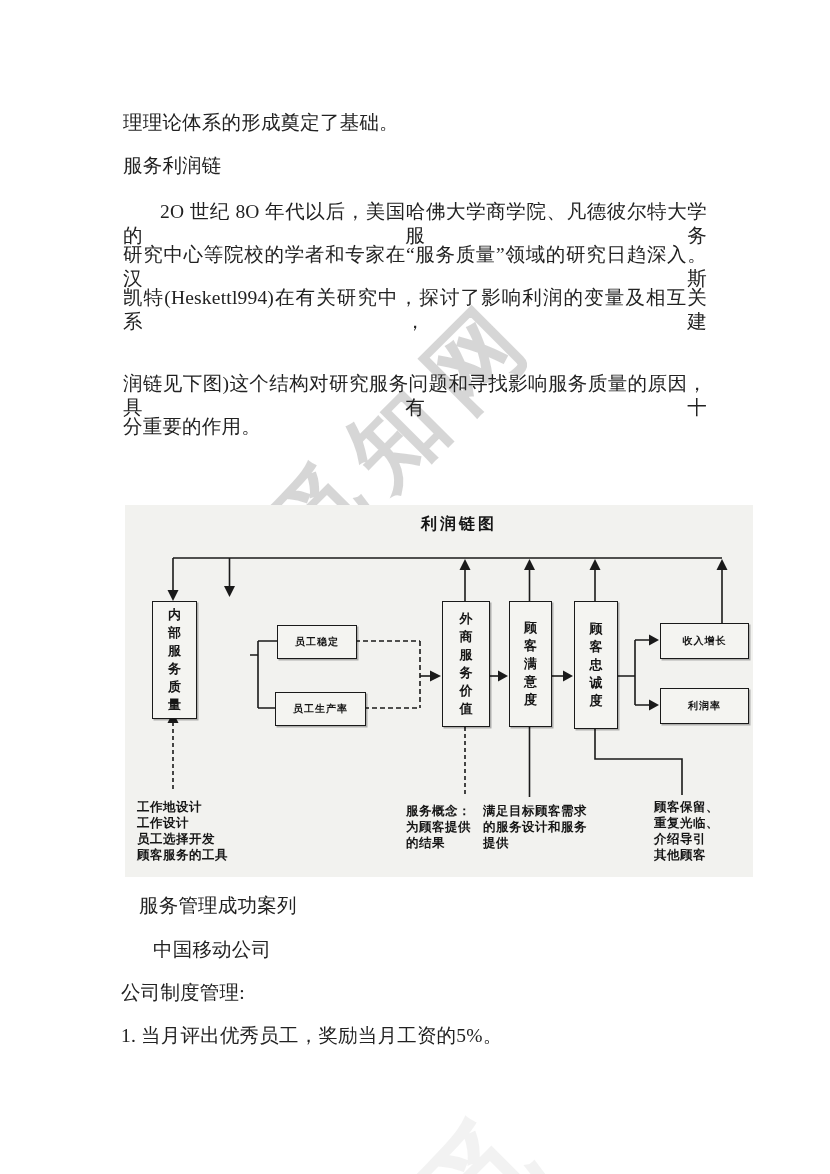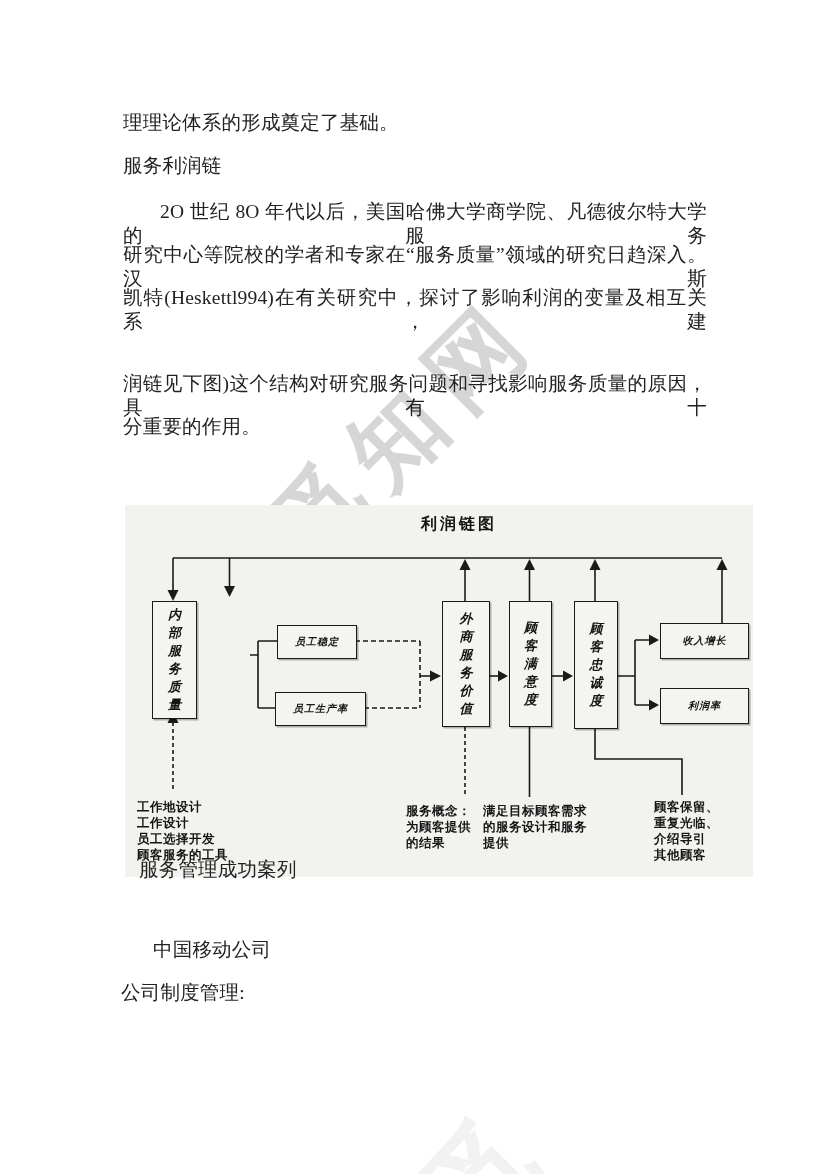--- a/index.html
+++ b/index.html
@@ -34,21 +34,21 @@
     position:absolute;left:125px;top:505px;width:628px;height:372px;z-index:1;
     background:#f2f2ef;color:#151515;
     font-family:"Liberation Sans","DejaVu Sans",sans-serif;font-weight:bold;
   }
   .diagram svg{position:absolute;left:0;top:0;}
   .dg-title{position:absolute;top:9px;left:0;width:100%;text-align:center;
     font-size:16px;letter-spacing:3px;padding-left:20px;}
   .vbox,.hbox{
     position:absolute;border:1.6px solid #1a1a1a;background:#f4f4f1;
     box-shadow:1.5px 1.5px 0 rgba(0,0,0,0.28);
-    display:flex;align-items:center;justify-content:center;font-style:italic;
+    display:flex;align-items:center;justify-content:center;
   }
   .vbox span{display:block;width:14px;font-size:13px;line-height:18px;
     word-break:break-all;text-align:center;}
   .hbox{font-size:10px;letter-spacing:1px;}
   .note{position:absolute;font-size:12.5px;line-height:16px;white-space:pre-line;
     letter-spacing:0.5px;}
 </style>
 </head>
 <body>
 
@@ -143,17 +143,18 @@
 的结果</div>
     <div class="note" style="left:358px;top:298px">满足目标顾客需求
 的服务设计和服务
 提供</div>
     <div class="note" style="left:529px;top:294px">顾客保留、
 重复光临、
 介绍导引
 其他顾客</div>
   </div>
 
-  <div class="tline" style="top:858px;left:139px">服务管理成功案列</div>
+  <div class="tline" style="top:894px;left:139px">服务管理成功案列</div>
   <div class="tline" style="top:938px;left:153px">中国移动公司</div>
   <div class="tline" style="top:981px;left:121px">公司制度管理:</div>
+  <div class="tline" style="top:1024px;left:121px">1. 当月评出优秀员工，奖励当月工资的5%。</div>
 
 </div>
 
 </body></html>

